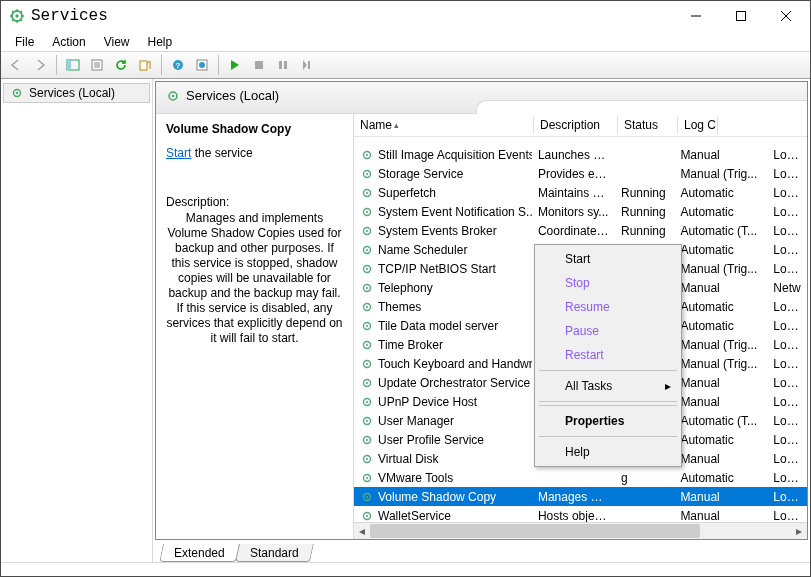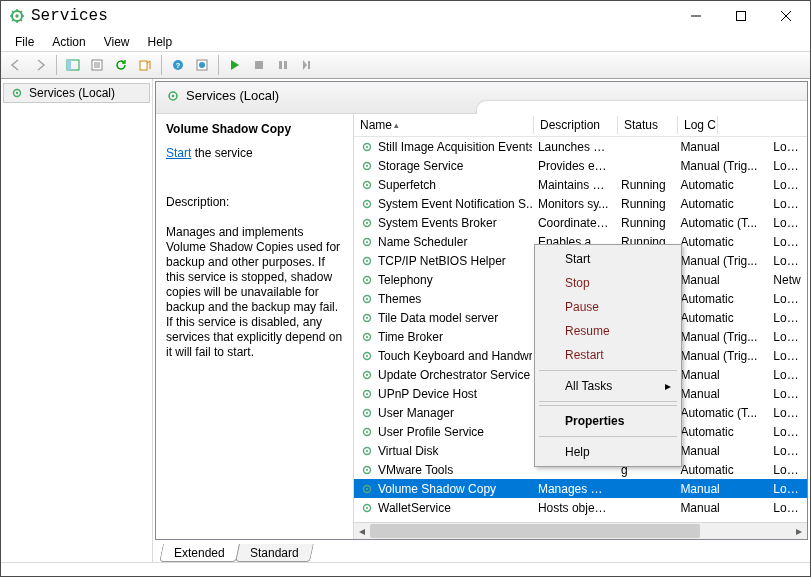--- a/index.html
+++ b/index.html
@@ -33,28 +33,28 @@
 
   .pane-header-wrap { background: linear-gradient(#f7f7f7,#e9e9e9); border-bottom: 1px solid #d9d9d9; position: relative; }
   .pane-header { display: flex; align-items: center; gap: 6px; padding: 6px 10px 10px 10px; font-size: 13px; }
   .tab-cut { position: absolute; bottom: -1px; left: 320px; right: 0; height: 14px; background: #fff; border-top: 1px solid #d9d9d9; border-left: 1px solid #d9d9d9; border-radius: 10px 0 0 0; }
 
   .pane-split { flex: 1; display: flex; min-height: 0; }
   .desc-col { width: 198px; padding: 8px 10px; border-right: 1px solid #d9d9d9; font-size: 12px; display:flex; flex-direction:column; }
   .desc-col .svc-name { font-weight: bold; margin-bottom: 10px; }
   .desc-col .link { color: #0066cc; text-decoration: underline; cursor: pointer; }
   .desc-col .sub { margin-top: 35px; }
-  .desc-col .desc-text { margin-top: 16px; line-height: 1.25; }
+  .desc-col .desc-text { margin-top: 2px; line-height: 1.25; text-align: center; }
 
   .list-col { flex: 1; display: flex; flex-direction: column; min-width: 0; }
   .list-header { display: flex; background: #fff; border-bottom: 1px solid #e5e5e5; font-size: 12px; }
   .list-header .col, .row .cell { overflow: hidden; white-space: nowrap; text-overflow: ellipsis; padding: 4px 6px; }
   .list-header .col { position: relative; display:flex; align-items:center; gap:2px; }
   .list-header .col::after { content:""; position:absolute; right:0; top:2px; bottom:2px; width:1px; background:#e0e0e0; }
-  .list-body { flex: 1; overflow: hidden; position: relative; }
+  .list-body { flex: 1; overflow: hidden; position: relative; margin-top: 8px; }
   .row { display: flex; height: 19px; align-items: center; font-size: 12px; }
   .row .cell { padding: 1px 6px; }
   .row.selected { background: #0078d7; color: #fff; }
   .c-name { display: flex; align-items: center; gap: 4px; }
   .c-name .icon { width: 14px; height: 14px; flex: none; display:inline-flex; }
 
   .col-name { width: 180px; }
   .col-desc { width: 84px; }
   .col-status { width: 60px; }
   .col-start { width: 94px; }
@@ -69,21 +69,21 @@
   .bottom-tabs { height: 22px; display: flex; align-items: flex-end; padding-left: 6px; gap: 0; background:#fff; }
   .btab { padding: 2px 12px 1px 12px; border: 1px solid #9a9a9a; border-top: none; border-radius: 0 0 4px 4px; background: #f3f3f3; font-size: 12px; margin-right: -1px; transform: skewX(-12deg); }
   .btab span { display:inline-block; transform: skewX(12deg); }
   .btab.active { background: #fff; }
 
   .statusbar { height: 14px; border-top: 1px solid #d9d9d9; }
 
   
   .ctxmenu { position: absolute; background: #f0f0f0; border: 1px solid #a0a0a0; box-shadow: 2px 2px 4px rgba(0,0,0,0.25); width: 148px; padding: 2px; font-size: 12px; z-index: 50; }
   .ctxitem { padding: 5px 20px 5px 28px; position: relative; }
-  .ctxitem.disabled { color: #7f1d1d; }
+  .ctxitem.disabled { color: #8b5cf6; }
   .ctxitem.bold { font-weight: bold; }
   .ctxitem .sub-arrow { position:absolute; right:8px; top:50%; transform:translateY(-50%); }
   .ctxsep { height: 1px; background: #c5c5c5; margin: 3px 2px; }
 
   .sort-arrow { font-size: 9px; color: #666; }
 </style>
 </head>
 <body>
 
 <div class="titlebar">
@@ -335,21 +335,21 @@
                 <div class="cell col-log">Local</div>
               </div>
               <div class="row">
                 <div class="cell col-name c-name">
                   <span class="icon">
                     <svg width="14" height="14" viewBox="0 0 16 16">
                       <circle cx="8" cy="8" r="4" fill="none" stroke="#5a7" stroke-width="1.6"></circle>
                       <circle cx="8" cy="8" r="1.2" fill="#5a7"></circle>
                     </svg>
                   </span>
-                  <span>TCP/IP NetBIOS Helper</span>
+                  <span>TCP/IP NetBIOS Start</span>
                 </div>
                 <div class="cell col-desc"></div>
                 <div class="cell col-status">g</div>
                 <div class="cell col-start">Manual (Trig...</div>
                 <div class="cell col-log">Local</div>
               </div>
               <div class="row">
                 <div class="cell col-name c-name">
                   <span class="icon">
                     <svg width="14" height="14" viewBox="0 0 16 16">
@@ -542,22 +542,22 @@
                 <div class="cell col-desc">Hosts objec...</div>
                 <div class="cell col-status"></div>
                 <div class="cell col-start">Manual</div>
                 <div class="cell col-log">Local</div>
               </div>
             </div>
 
           <div class="ctxmenu" style="left:180px; top:130px;">
             <div class="ctxitem">Start</div>
             <div class="ctxitem disabled">Stop</div>
+            <div class="ctxitem disabled">Resume</div>
             <div class="ctxitem disabled">Pause</div>
-            <div class="ctxitem disabled">Resume</div>
             <div class="ctxitem disabled">Restart</div>
             <div class="ctxsep"></div>
             <div class="ctxitem"><span>All Tasks</span><span class="sub-arrow">▸</span></div>
             <div class="ctxsep"></div>
             <div class="ctxsep"></div>
             <div class="ctxitem bold">Properties</div>
             <div class="ctxsep"></div>
             <div class="ctxitem">Help</div>
           </div>
 

